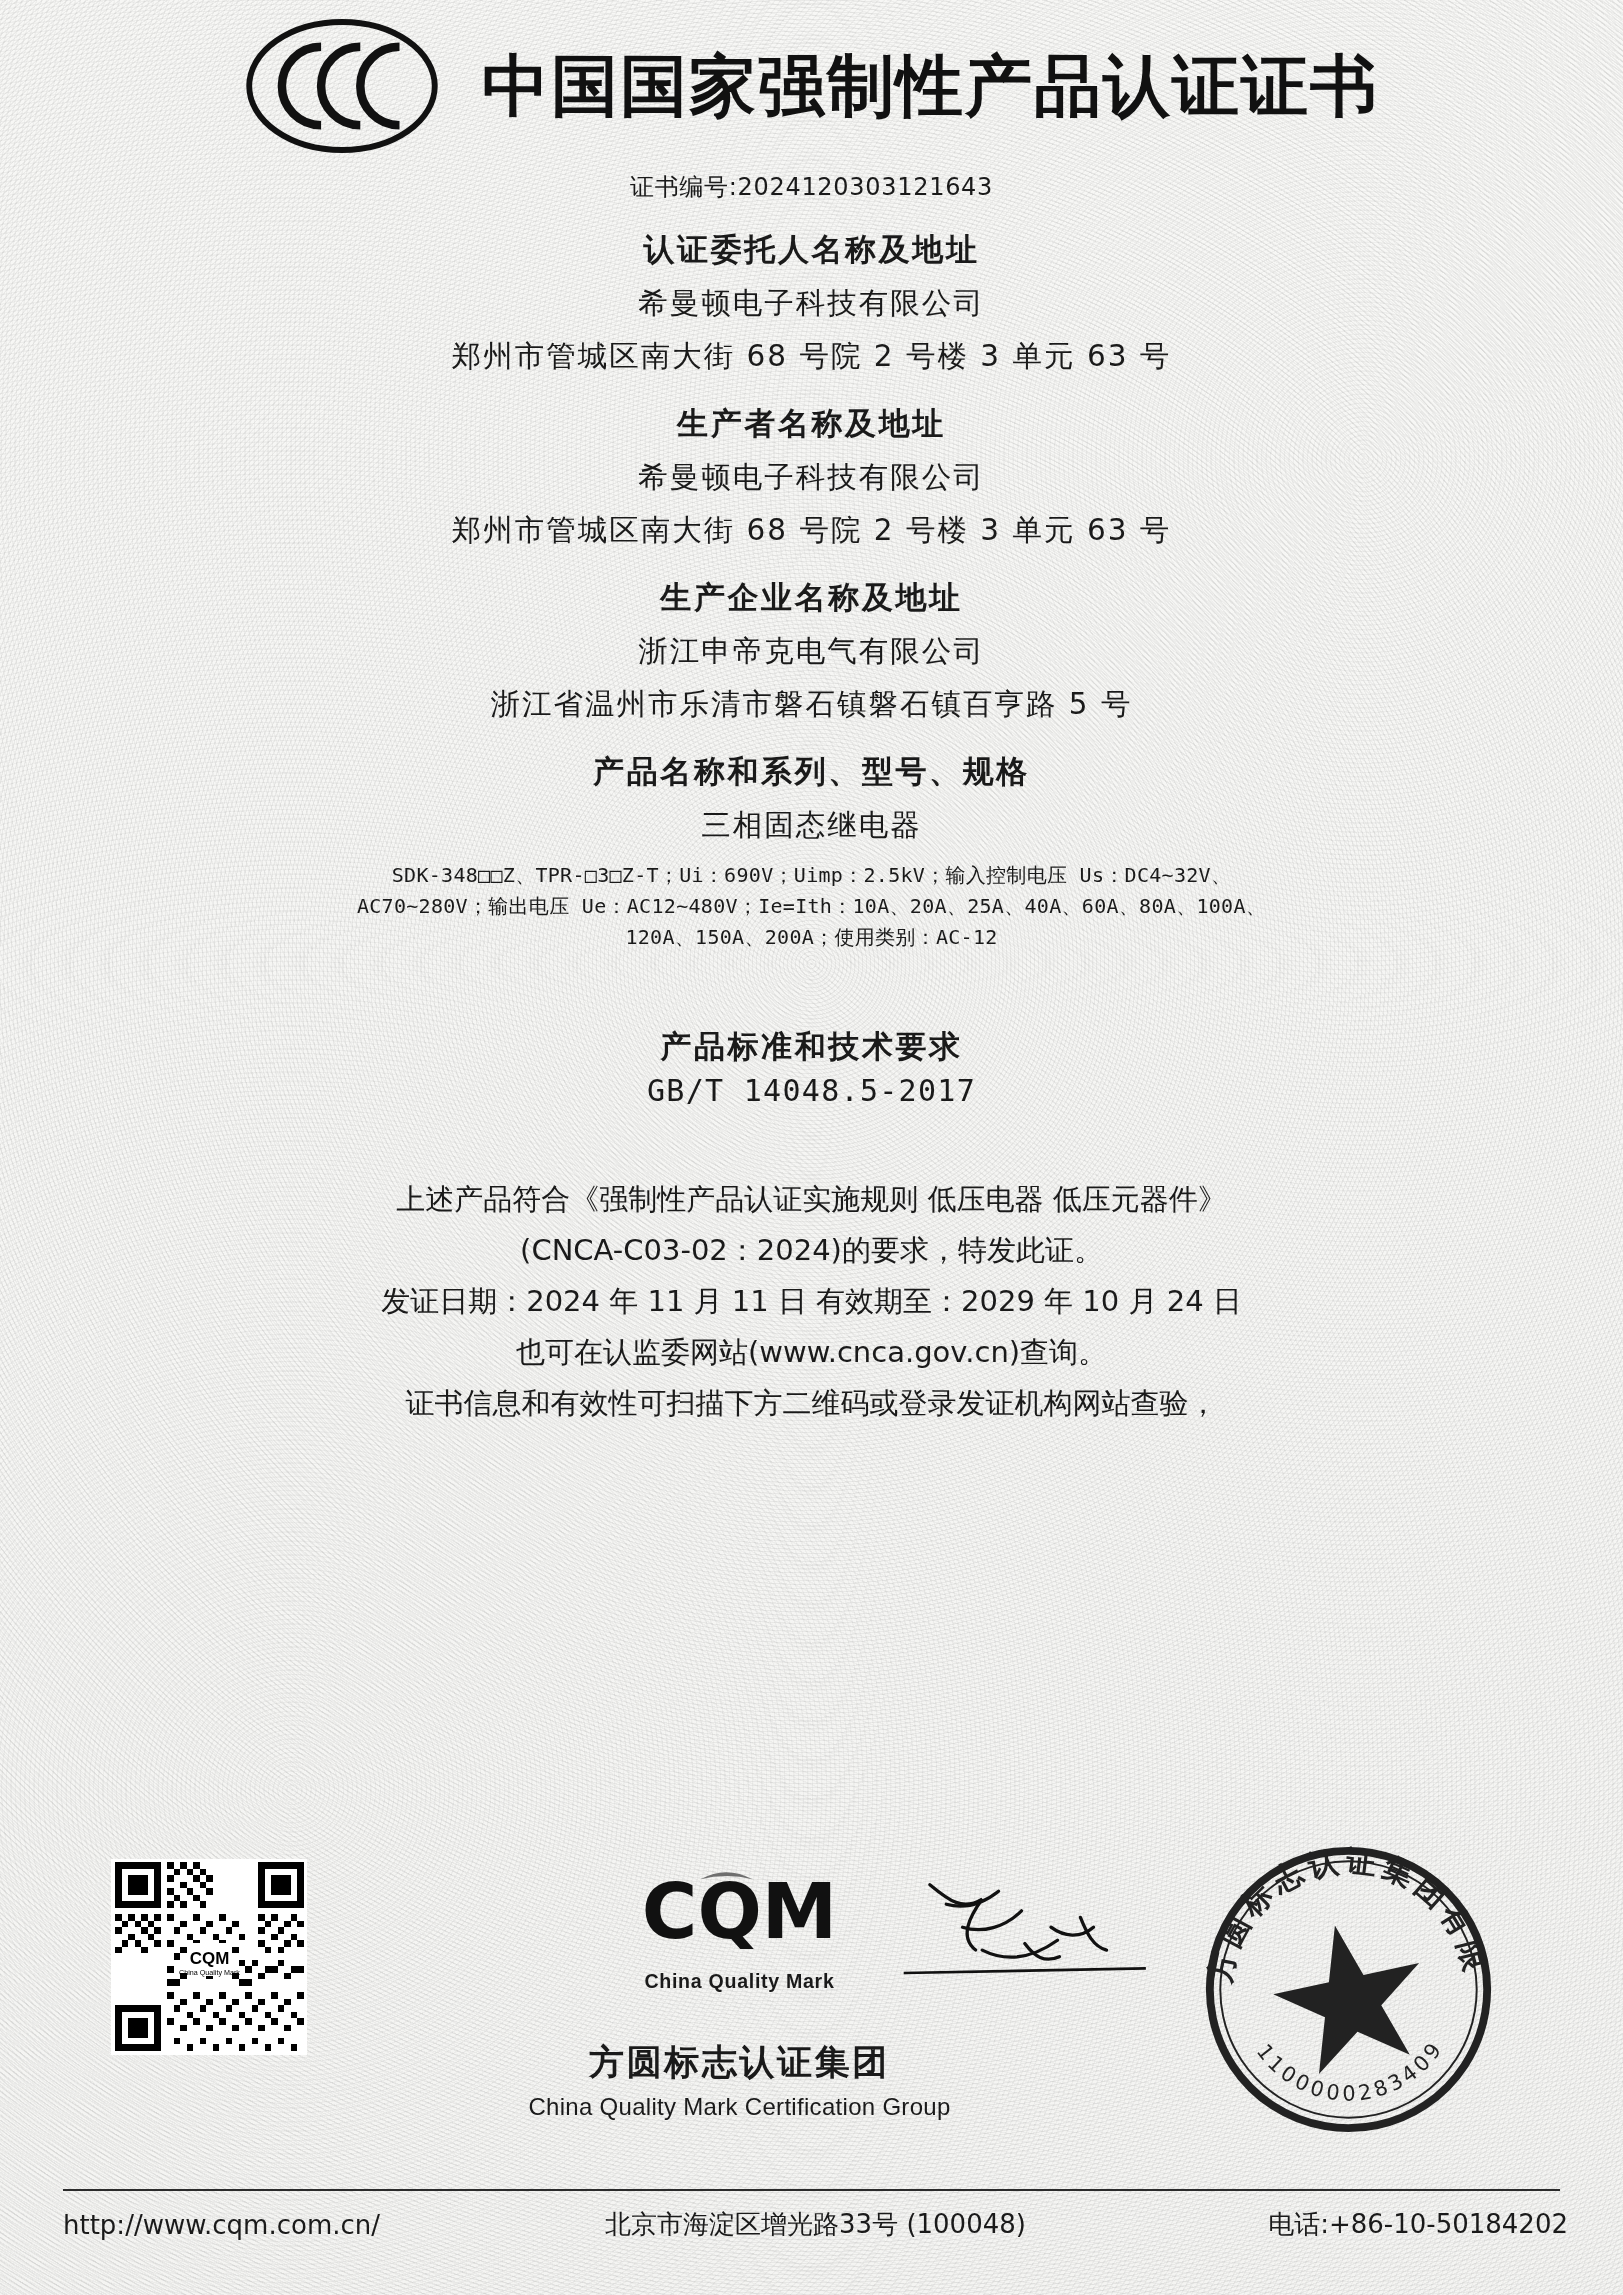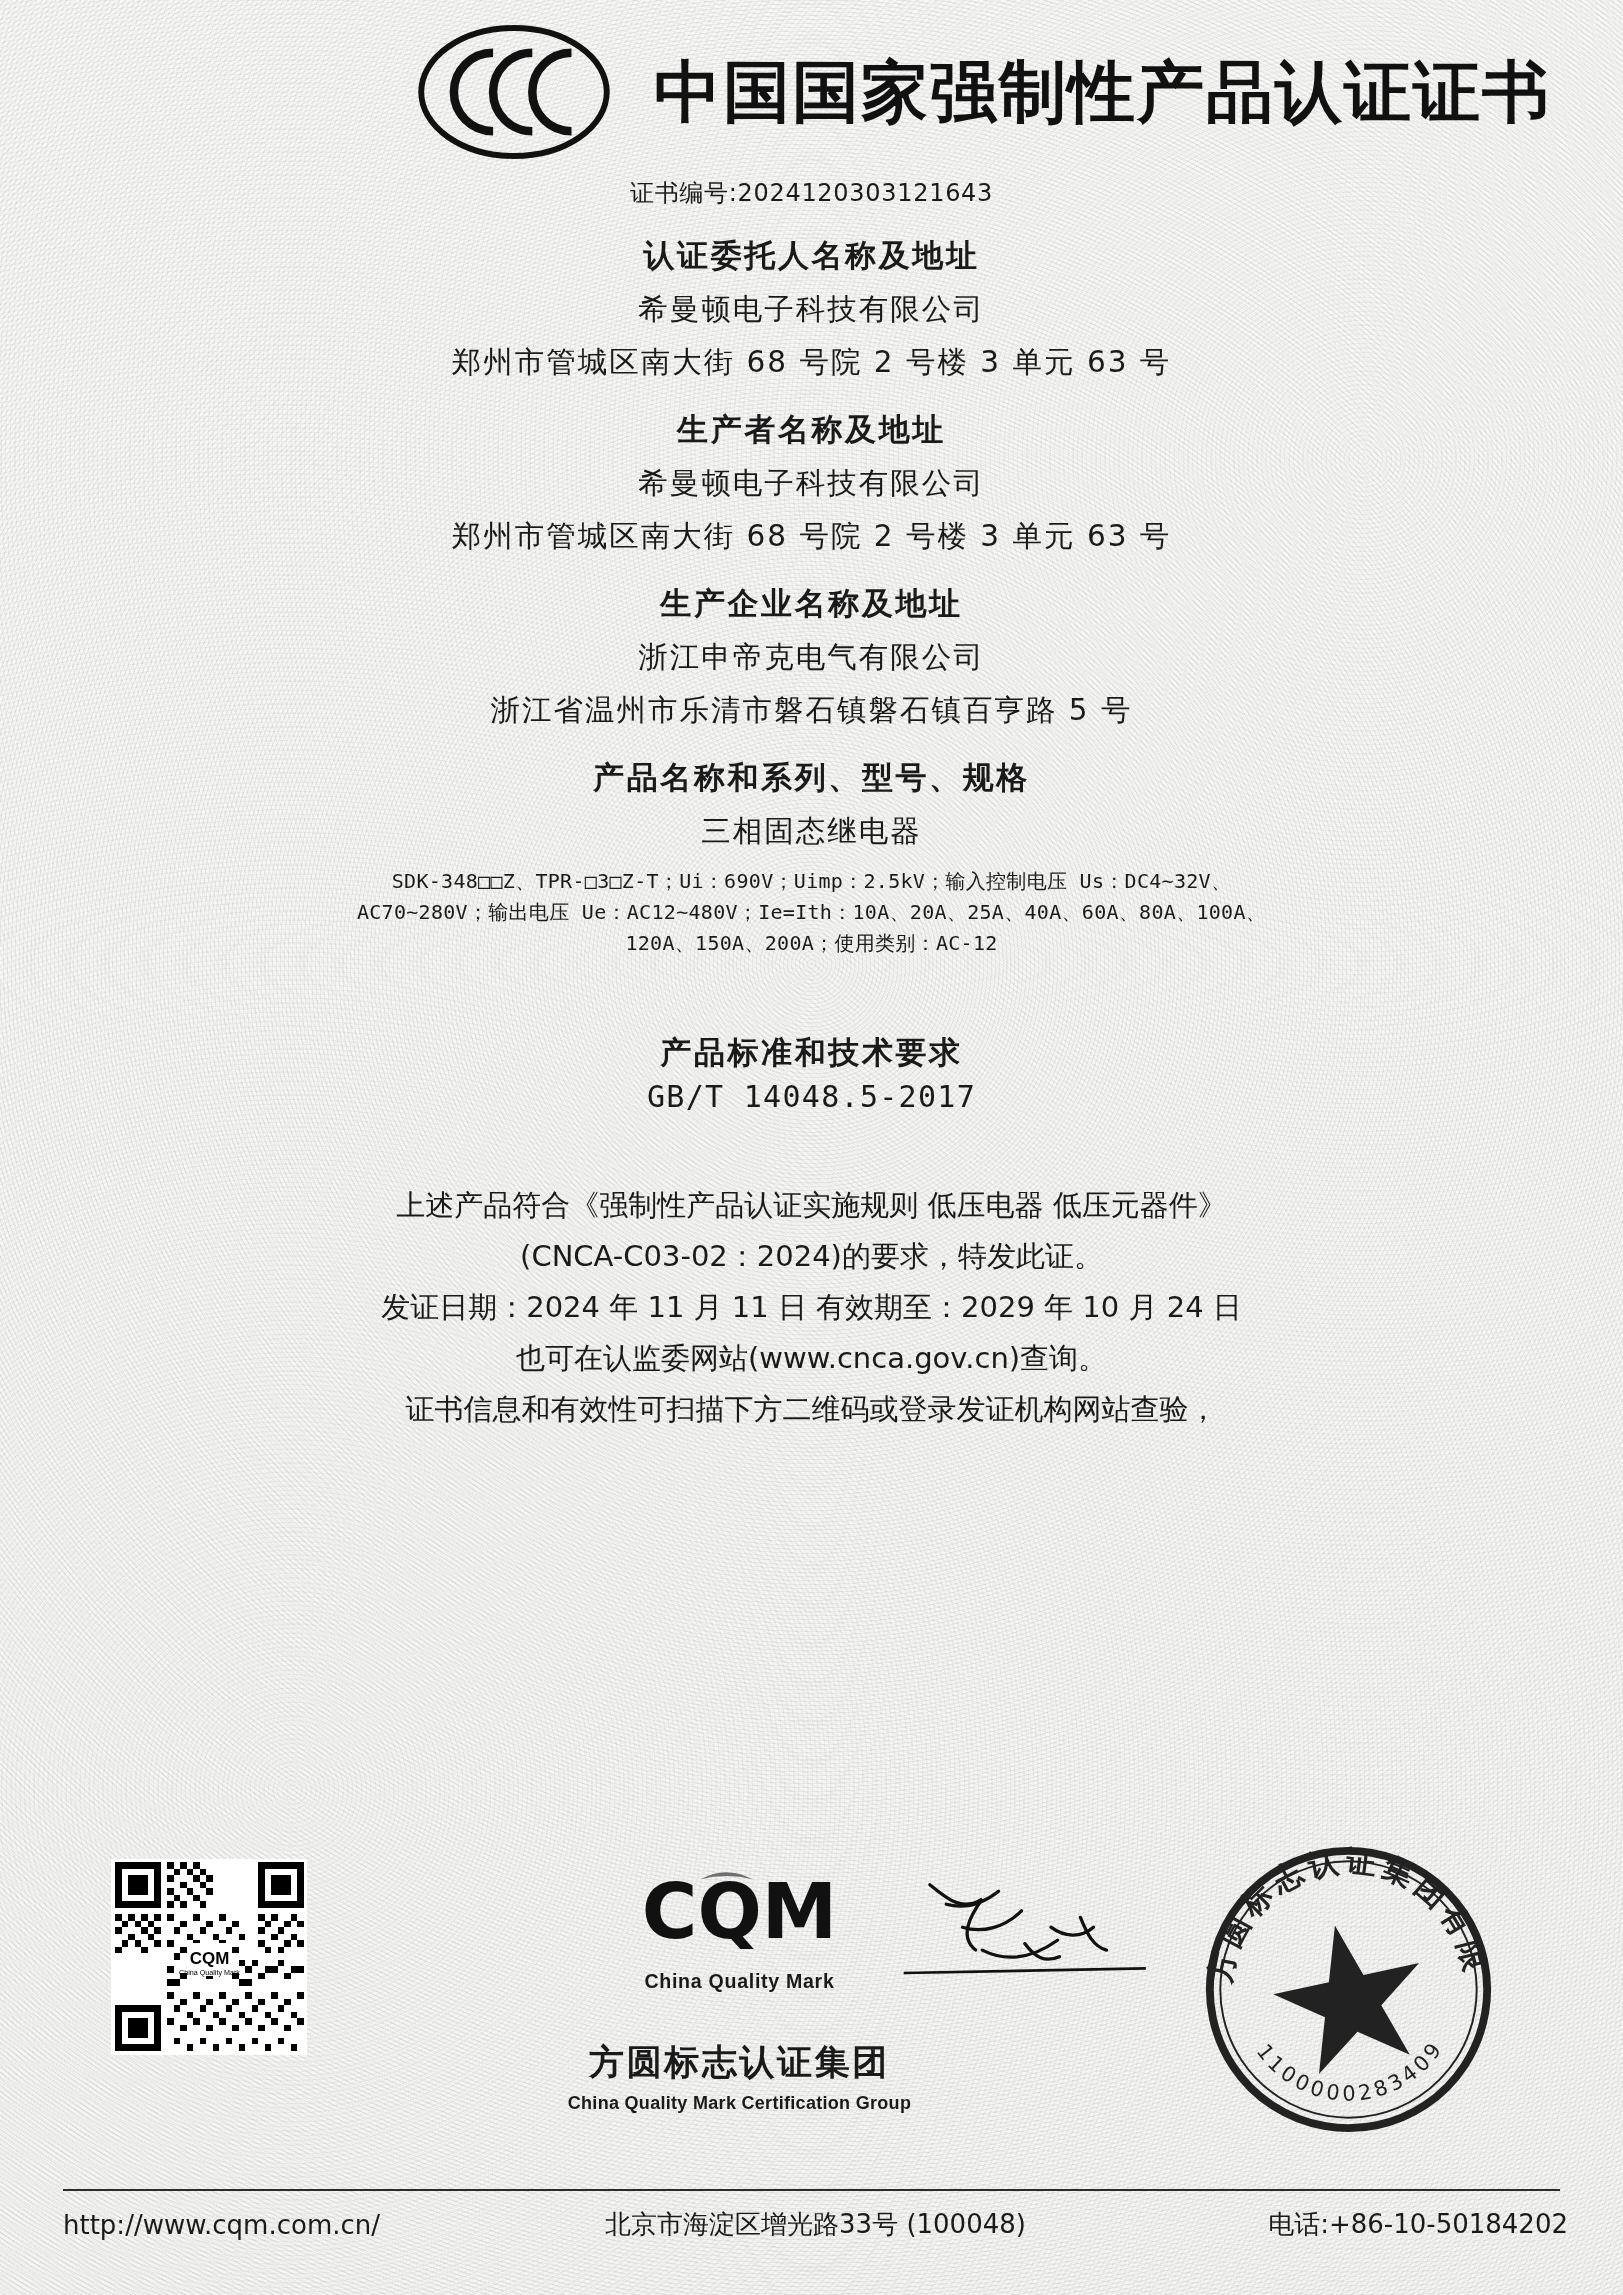--- a/index.html
+++ b/index.html
@@ -26,23 +26,23 @@
     position: absolute;
     left: 0; top: 0; right: 0; bottom: 0;
     padding: 0 72px;
     box-sizing: border-box;
   }
 
   
   .header {
     display: flex;
     align-items: center;
-    justify-content: flex-end;
+    justify-content: center;
     gap: 42px;
-    padding-top: 24px;
+    padding-top: 18px;
   }
   .ccc-logo {
     width: 196px;
     height: 136px;
     flex: none;
   }
   .cert-title {
     font-family: "DejaVu Sans", "Liberation Sans", sans-serif;
     font-size: 67px;
     font-weight: bold;
@@ -136,22 +136,22 @@
     font-family: "Liberation Sans", sans-serif;
   }
   .cqm-cn {
     font-size: 35px;
     font-weight: bold;
     letter-spacing: 2.6px;
     margin-top: 46px;
     font-family: "DejaVu Sans", "Liberation Sans", sans-serif;
   }
   .cqm-cn-en {
-    font-size: 18px;
-    font-weight: bold;
+    font-size: 24px;
+    font-weight: normal;
     margin-top: 6.5px;
     letter-spacing: 0.3px;
     font-family: "Liberation Sans", sans-serif;
   }
   .sig {
     position: absolute;
     left: 812px;
     top: 13px;
     width: 275px;
     height: 144px;

